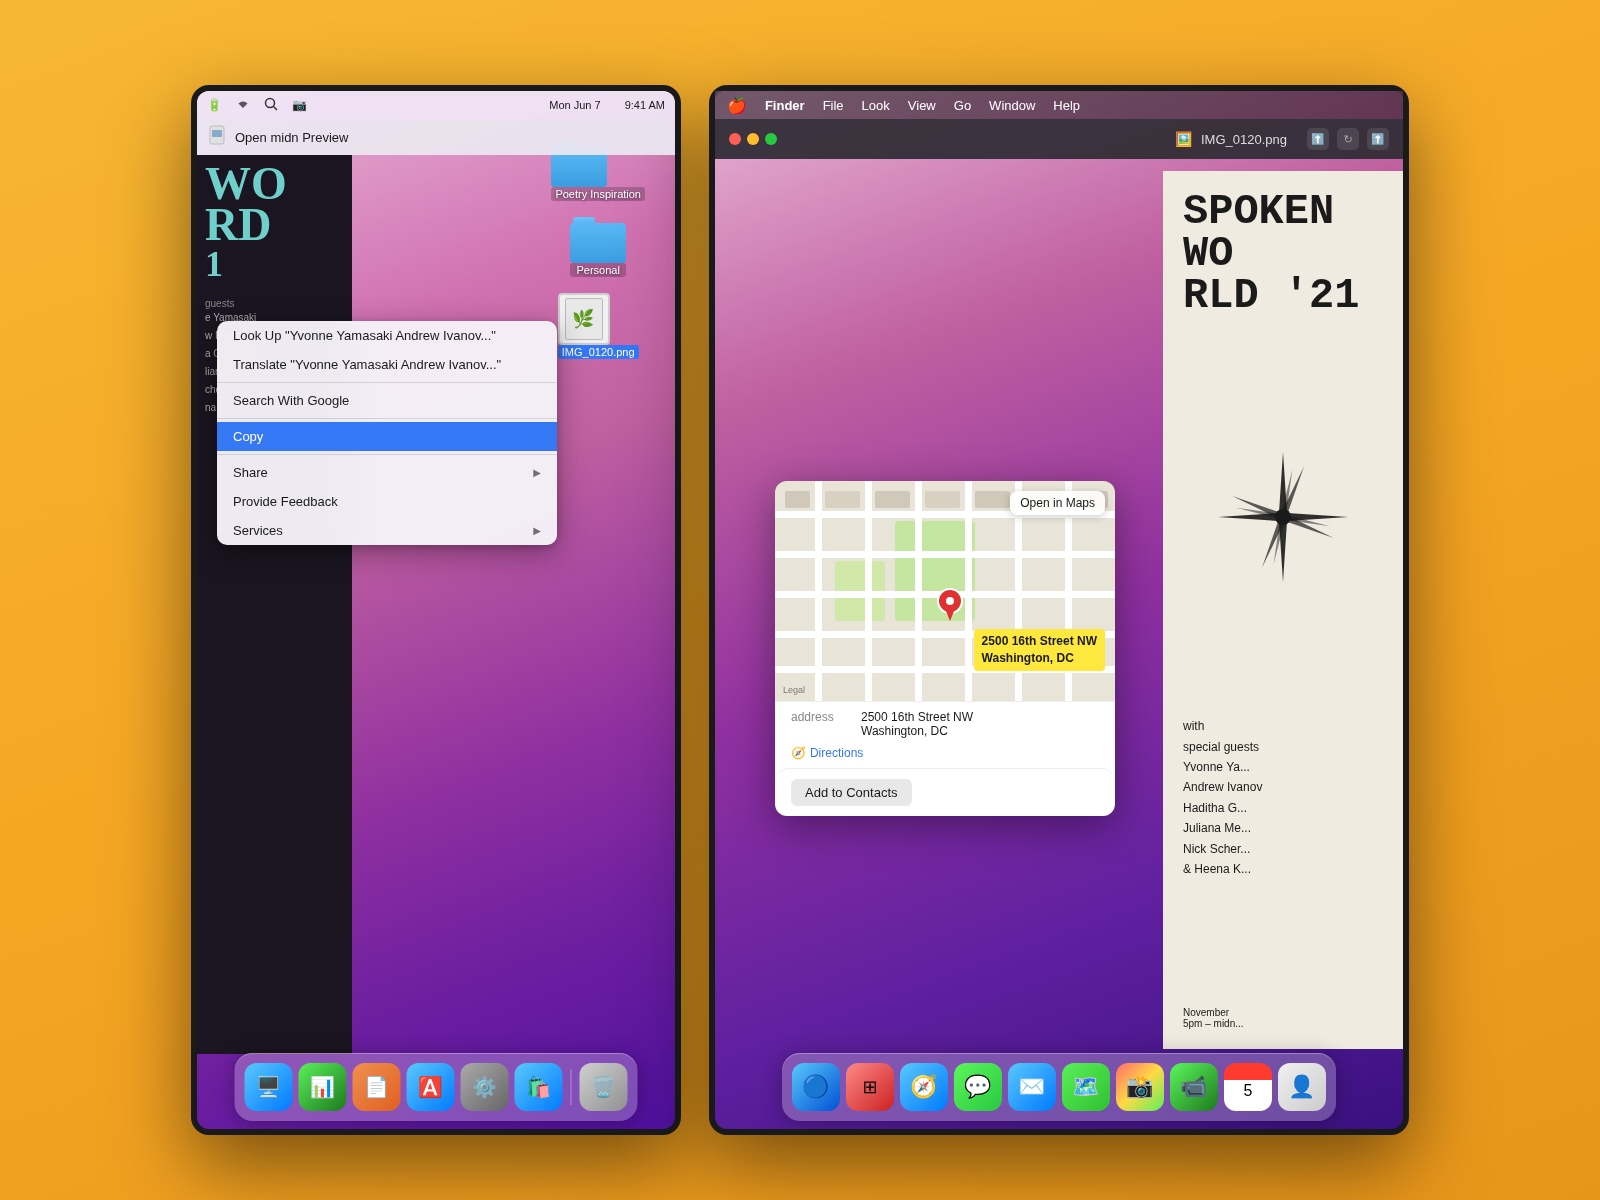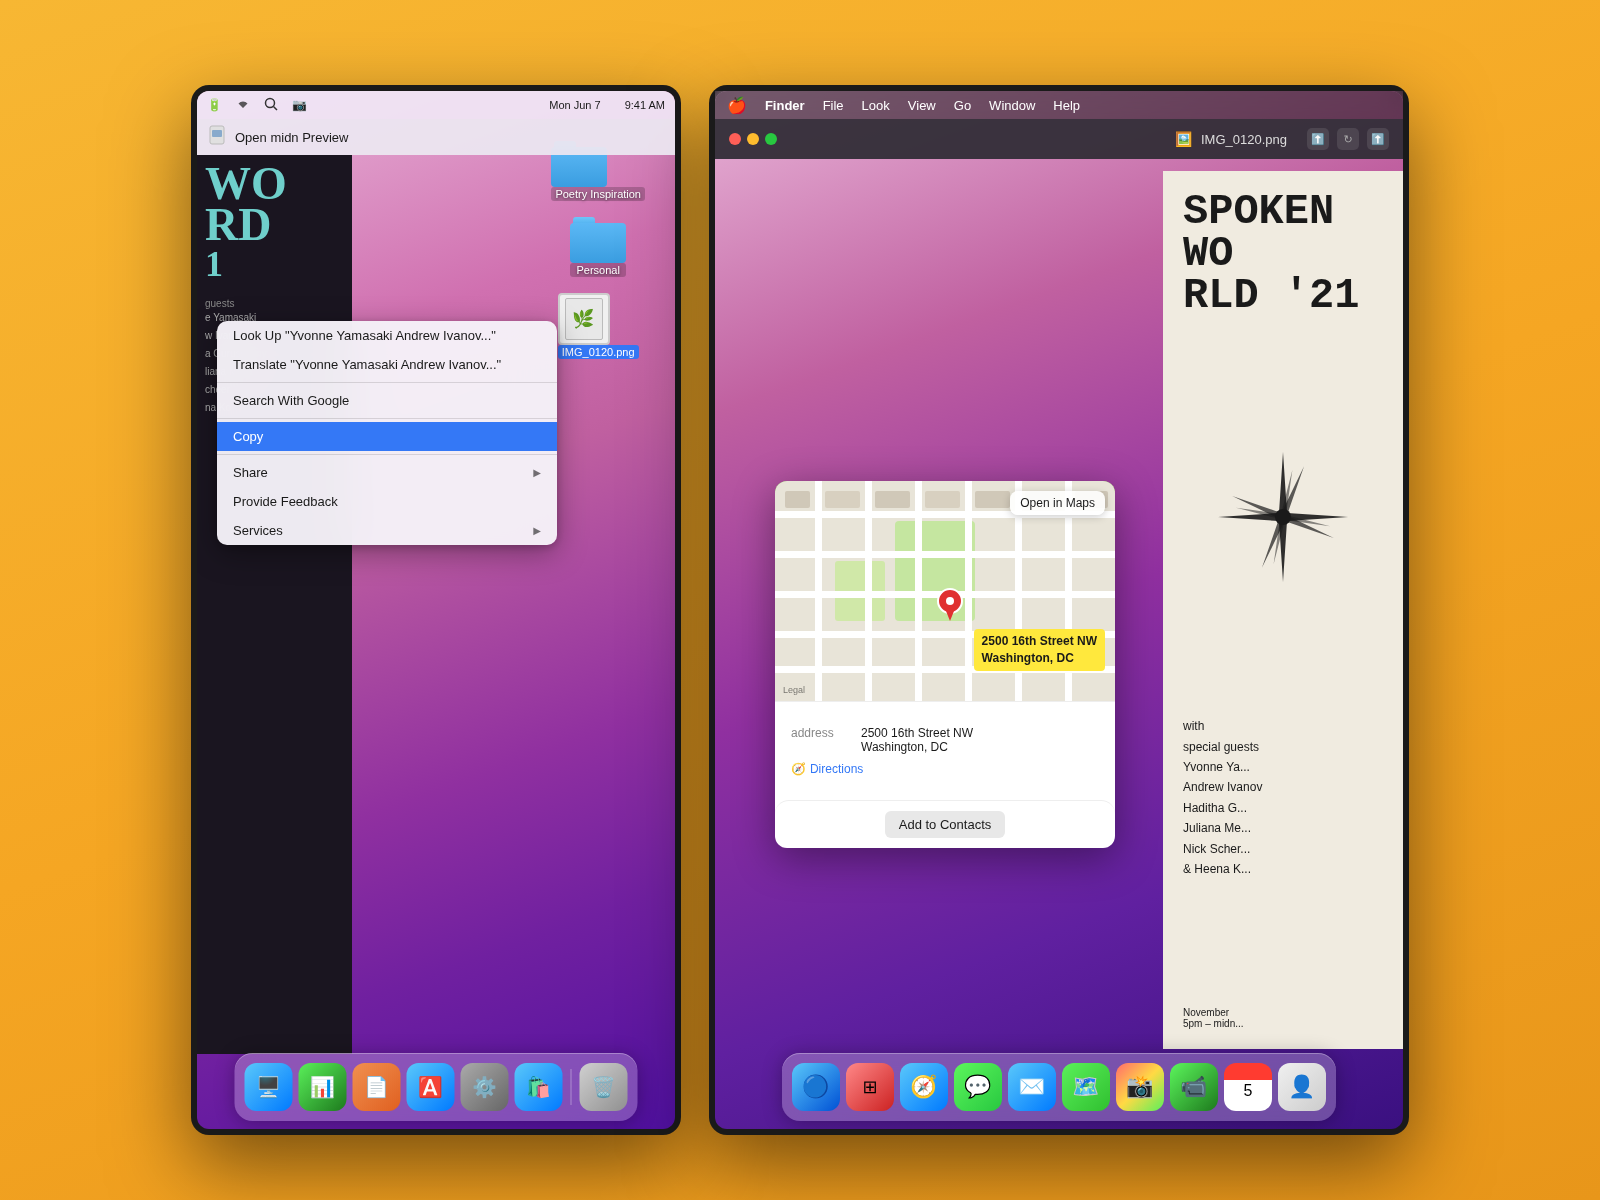--- a/index.html
+++ b/index.html
@@ -327,21 +327,21 @@
       line-height: 1.4;
     }
     .map-legal {
       position: absolute;
       bottom: 6px;
       left: 8px;
       font-size: 9px;
       color: rgba(0,0,0,0.5);
     }
     .map-info {
-      padding: 24px 16px;
+      padding: 8px 16px;
       border-top: 1px solid #eee;
     }
     .map-info-row {
       display: flex;
       gap: 10px;
       margin-bottom: 8px;
     }
     .map-info-label {
       font-size: 12px;
       color: #888;
@@ -357,21 +357,21 @@
       align-items: center;
       gap: 4px;
       font-size: 12px;
       color: #3478f6;
       cursor: pointer;
     }
     .map-footer {
       padding: 10px 16px;
       border-top: 1px solid #eee;
       display: flex;
-      justify-content: center;
+      justify-content: flex-start;
       border-radius: 14px;
     }
     .add-contacts-btn {
       background: #e8e8e8;
       border: none;
       border-radius: 6px;
       padding: 6px 14px;
       font-size: 13px;
       color: #1a1a1a;
       cursor: pointer;

